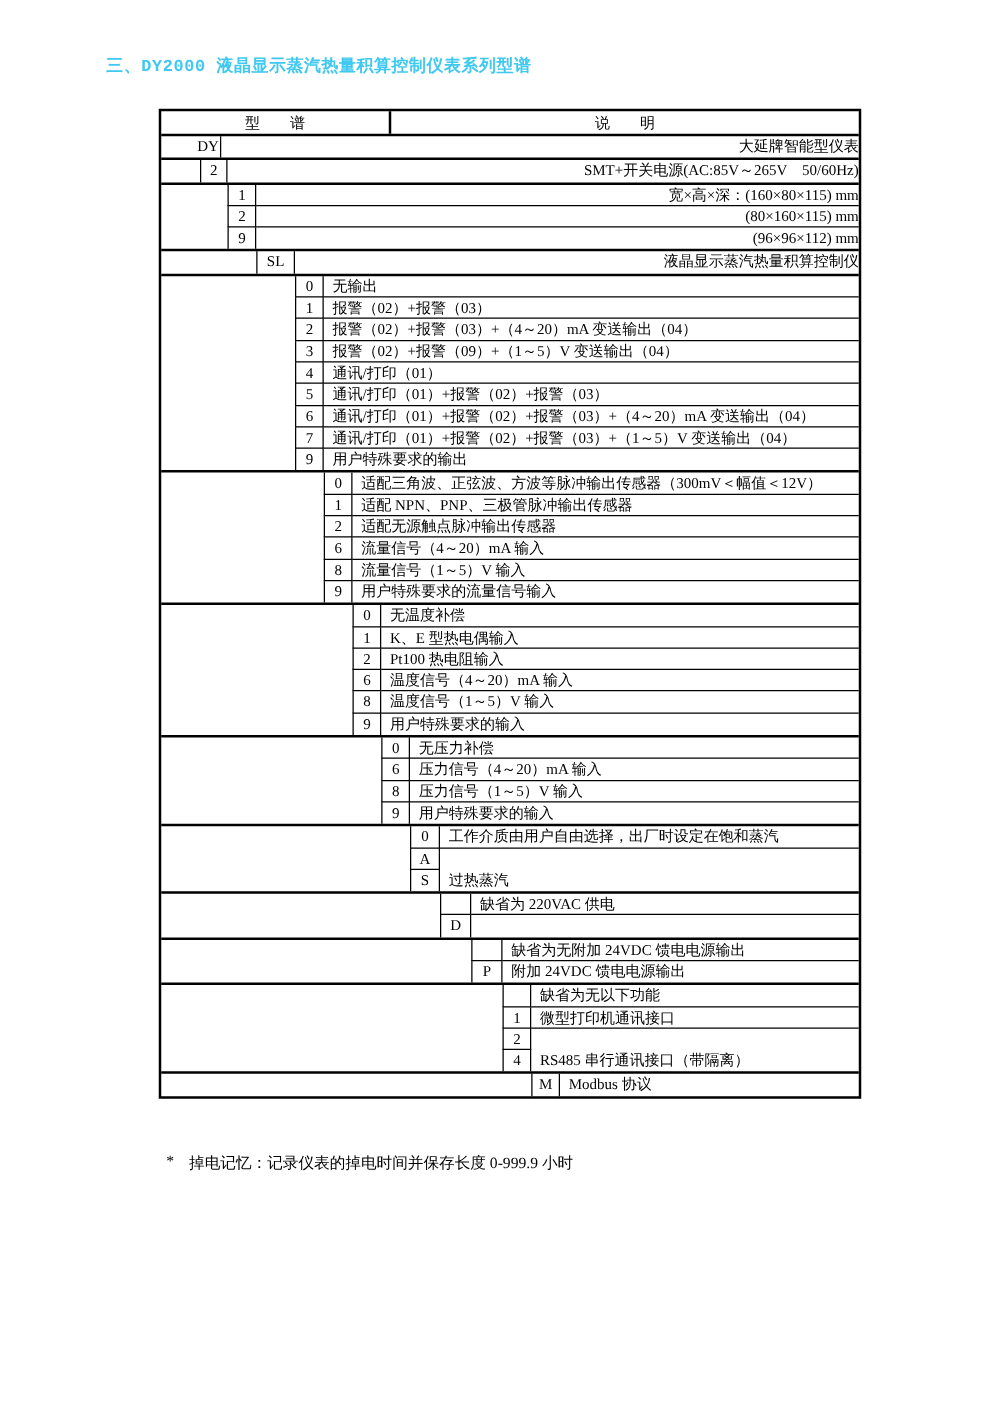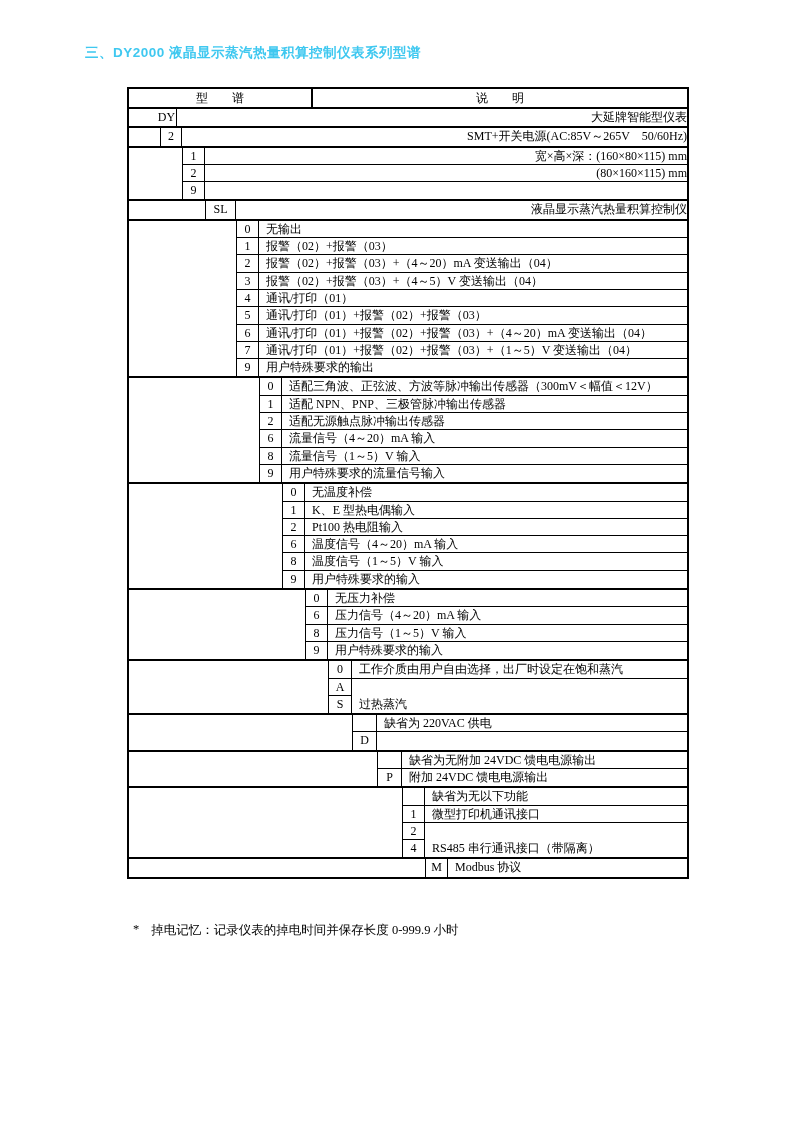--- a/index.html
+++ b/index.html
@@ -2,21 +2,21 @@
 <html><head>
 <meta charset="utf-8">
 <style>
   html,body{margin:0;padding:0;}
   body{
     width:794px;height:1123px;background:#ffffff;position:relative;
     font-family:"Liberation Serif","DejaVu Serif",serif;color:#000;
   }
   .title{
     position:absolute;left:85px;top:44px;
-    font-family:Liberation Sans, sans-serif;
+    font-family:Liberation Mono, monospace;
     font-size:13.5px;font-weight:bold;letter-spacing:.5px;text-align:right;
   }
   .spec-table{
     position:absolute;left:127px;top:87px;width:562px;
     border:2px solid #000;box-sizing:border-box;background:#fff;
     font-size:12px;
   }
   .header-row{display:flex;height:18px;line-height:18px;border-bottom:2px solid #000;}
   .h-model{width:184px;border-right:2px solid #000;text-align:center;box-sizing:border-box;}
   .h-desc{flex:1;text-align:center;}
@@ -71,20 +71,21 @@
             <div class="desc center">宽×高×深：(160×80×115) mm</div>
           </div>
           <div class="row">
             <div class="indent" style="width: 53px;"></div>
             <div class="code" style="width: 23px;">2</div>
             <div class="desc center">(80×160×115) mm</div>
           </div>
           <div class="row">
             <div class="indent" style="width: 53px;"></div>
             <div class="code" style="width: 23px;">9</div>
+            <div class="desc center">(96×96×112) mm</div>
           </div>
         </div>
         <div class="group">
           <div class="row">
             <div class="indent" style="width: 76px;"></div>
             <div class="code" style="width: 31px;">SL</div>
             <div class="desc center">液晶显示蒸汽热量积算控制仪</div>
           </div>
         </div>
         <div class="group">
@@ -99,21 +100,21 @@
             <div class="desc">报警（02）+报警（03）</div>
           </div>
           <div class="row">
             <div class="indent" style="width: 107px;"></div>
             <div class="code" style="width: 23px;">2</div>
             <div class="desc">报警（02）+报警（03）+（4～20）mA 变送输出（04）</div>
           </div>
           <div class="row">
             <div class="indent" style="width: 107px;"></div>
             <div class="code" style="width: 23px;">3</div>
-            <div class="desc">报警（02）+报警（03）+（4～5）V 变送输出（04）</div>
+            <div class="desc">报警（02）+报警（09）+（1～5）V 变送输出（04）</div>
           </div>
           <div class="row">
             <div class="indent" style="width: 107px;"></div>
             <div class="code" style="width: 23px;">4</div>
             <div class="desc">通讯/打印（01）</div>
           </div>
           <div class="row">
             <div class="indent" style="width: 107px;"></div>
             <div class="code" style="width: 23px;">5</div>
             <div class="desc">通讯/打印（01）+报警（02）+报警（03）</div>

